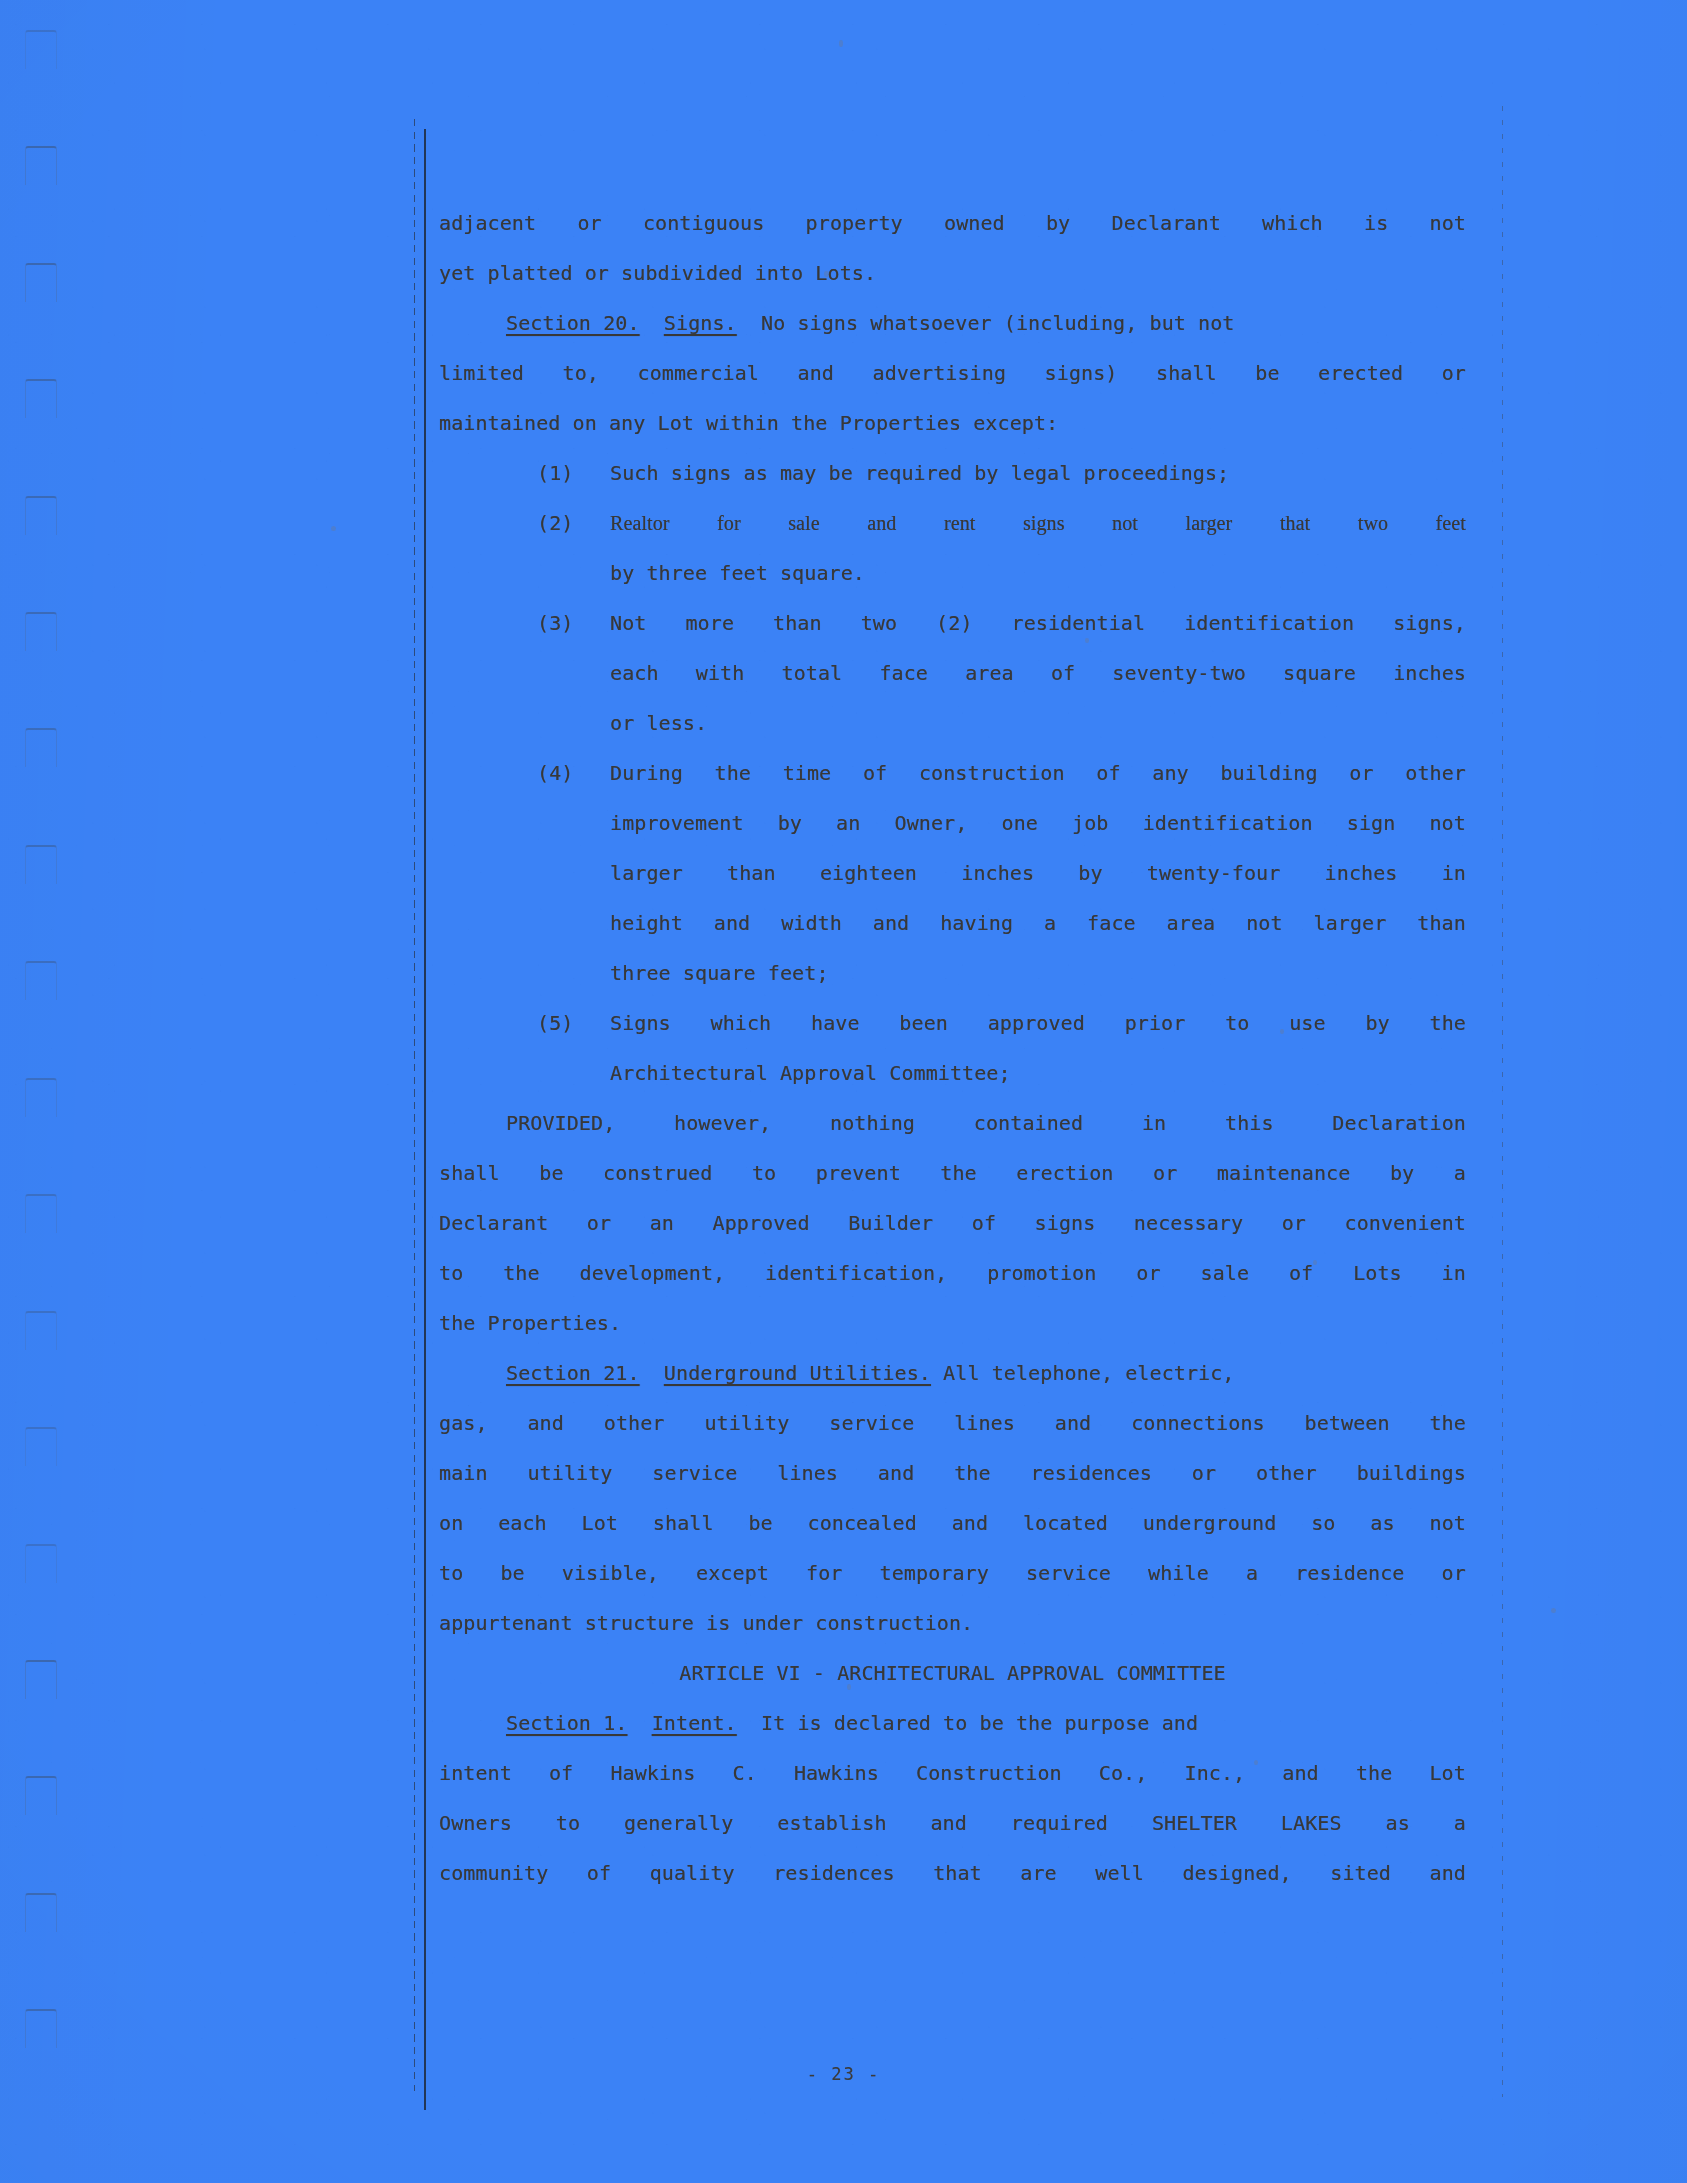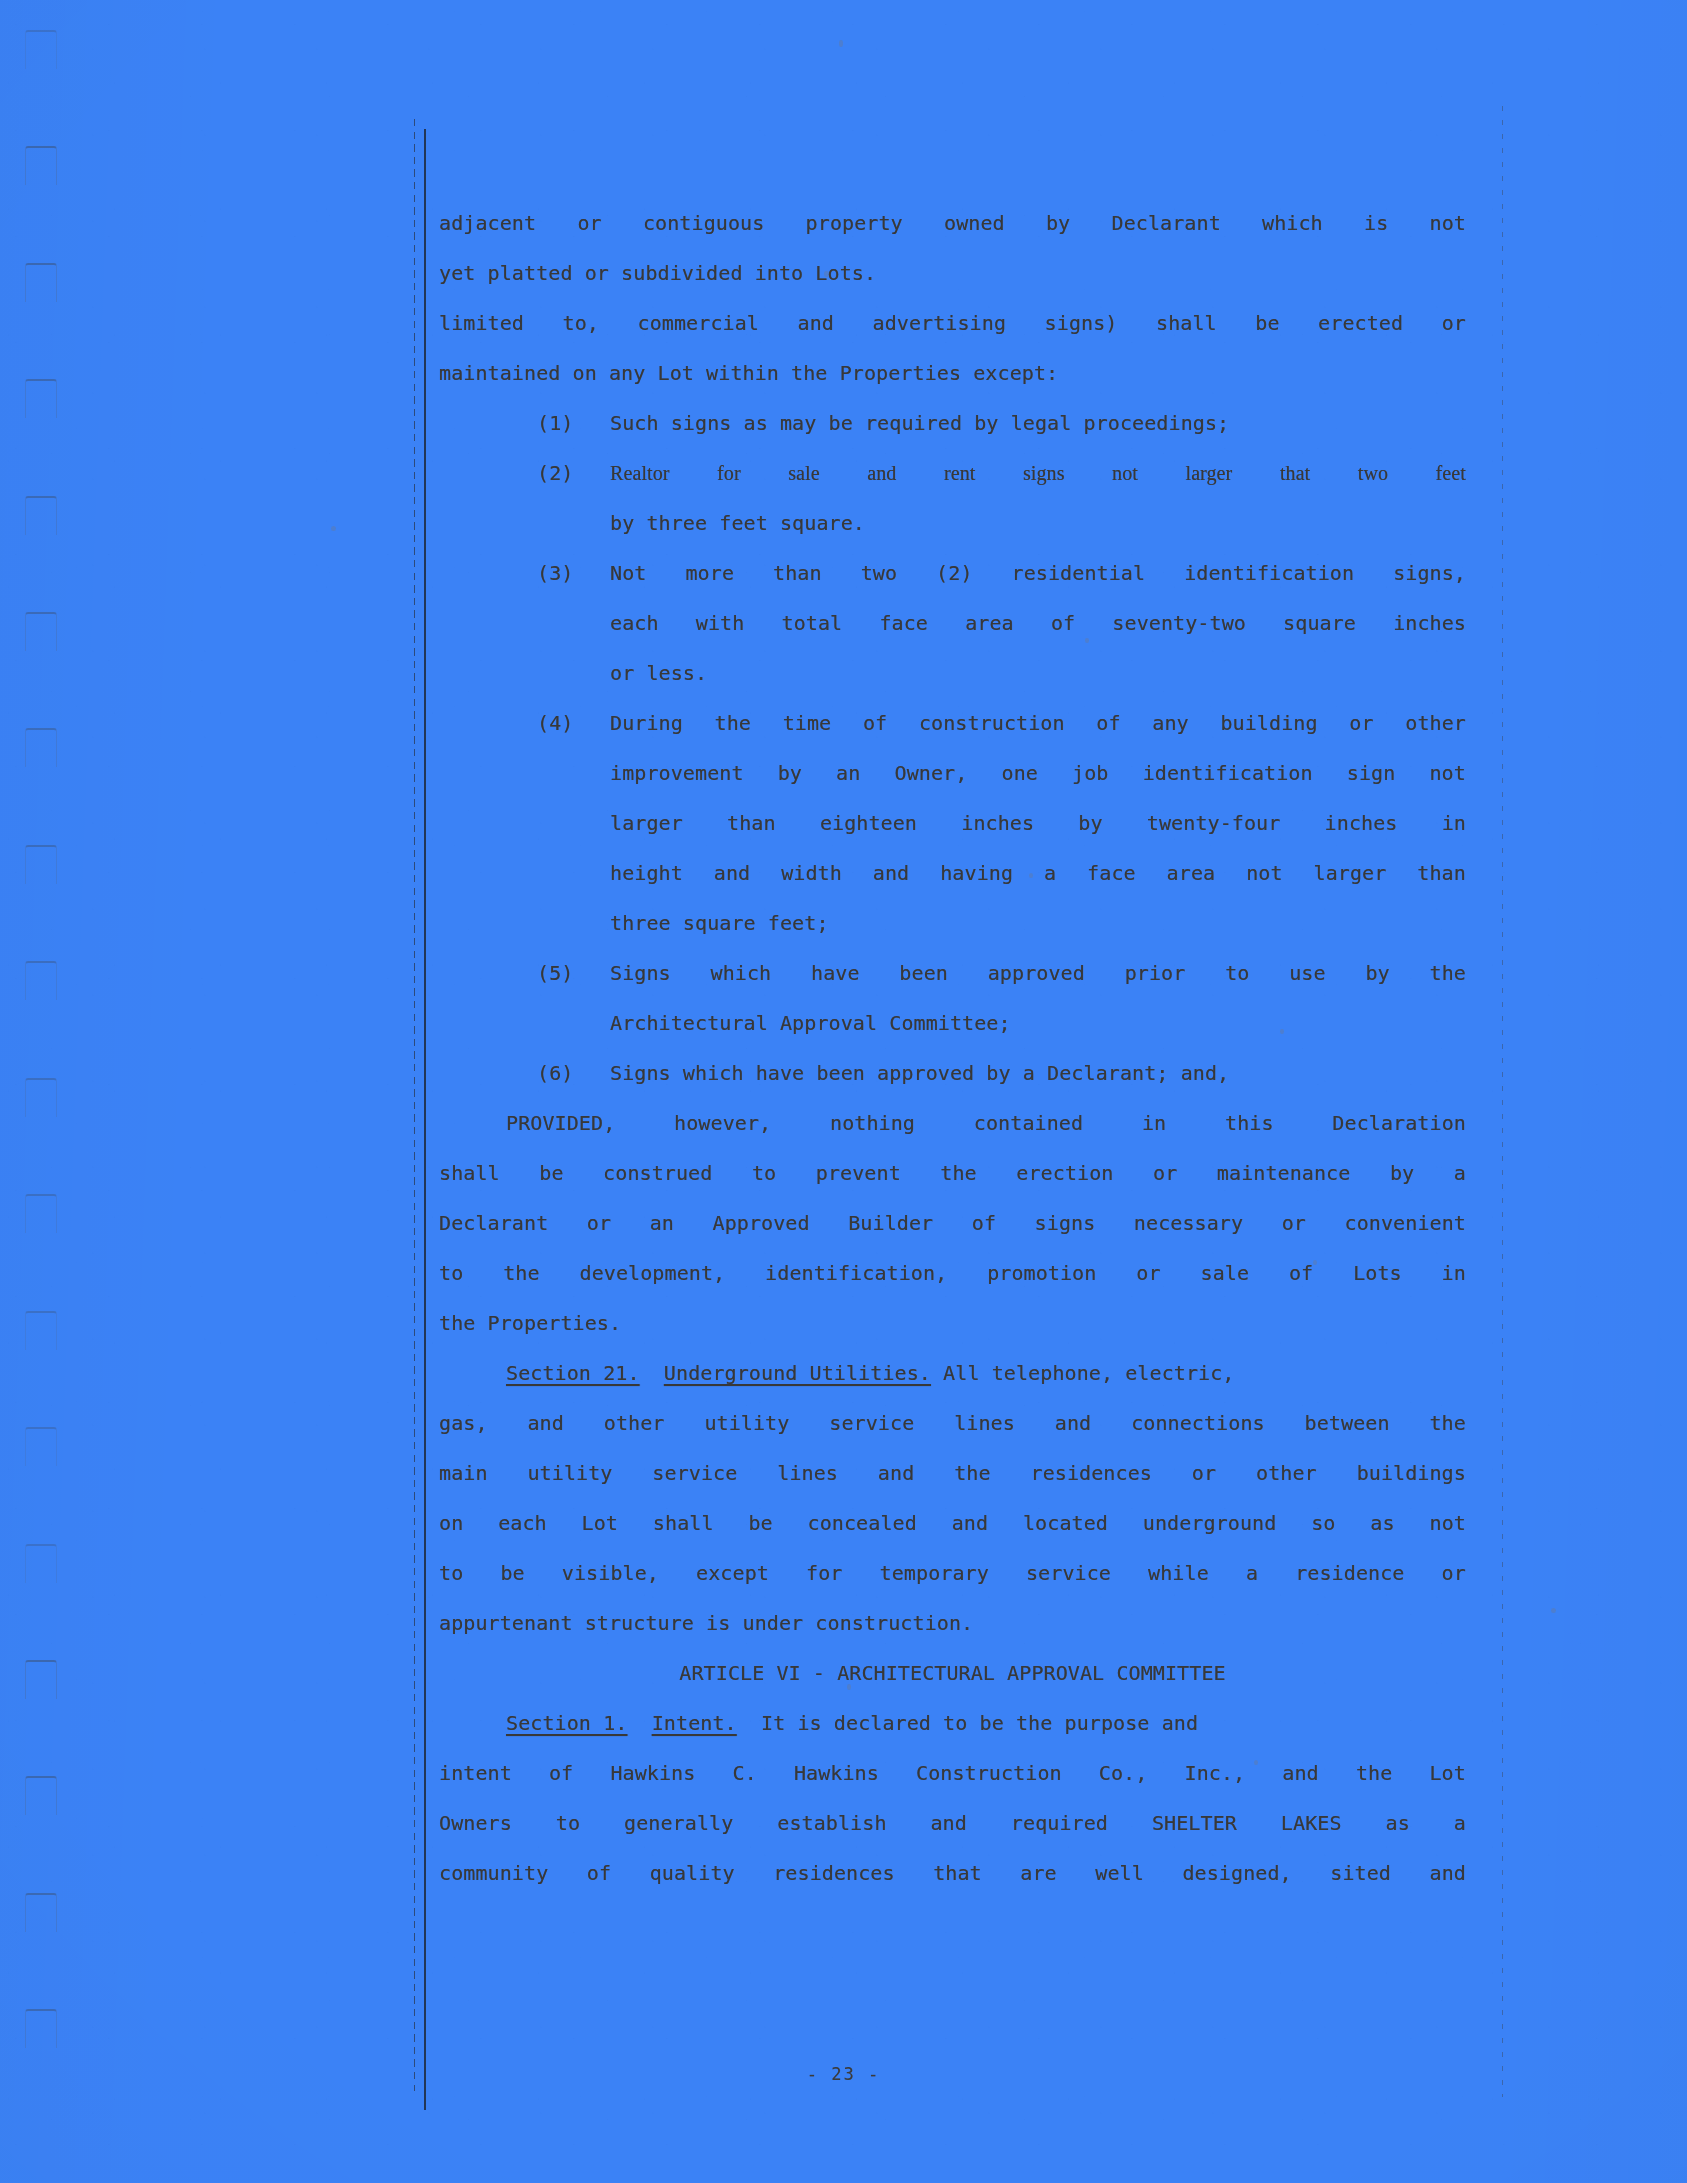--- a/index.html
+++ b/index.html
@@ -198,20 +198,21 @@
         <span>contiguous</span>
         <span>property</span>
         <span>owned</span>
         <span>by</span>
         <span>Declarant</span>
         <span>which</span>
         <span>is</span>
         <span>not</span>
       </div>
       <div class="ln">yet platted or subdivided into Lots.</div>
+      <div class="ln indent-para"><span class="u">Section 20.</span><span>  </span><span class="u">Signs.</span><span>  No signs whatsoever (including, but not</span></div>
       <div class="ln just">
         <span>limited</span>
         <span>to,</span>
         <span>commercial</span>
         <span>and</span>
         <span>advertising</span>
         <span>signs)</span>
         <span>shall</span>
         <span>be</span>
         <span>erected</span>
@@ -265,21 +266,20 @@
         <span>a</span>
         <span>face</span>
         <span>area</span>
         <span>not</span>
         <span>larger</span>
         <span>than</span>
       </div>
       <div class="ln indent-cont">three square feet;</div>
       <div class="ln indent-num"><span class="numtag">(5)</span><span style="display: inline-flex; justify-content: space-between; width: calc(100% - 73px);"><span>Signs</span><span>which</span><span>have</span><span>been</span><span>approved</span><span>prior</span><span>to</span><span>use</span><span>by</span><span>the</span></span></div>
       <div class="ln indent-cont">Architectural Approval Committee;</div>
-      <div class="ln indent-num"><span class="numtag">(6)</span><span>Signs which have been approved by a Declarant; and,</span></div>
       <div class="ln just indent-para">
         <span>PROVIDED,</span>
         <span>however,</span>
         <span>nothing</span>
         <span>contained</span>
         <span>in</span>
         <span>this</span>
         <span>Declaration</span>
       </div>
       <div class="ln just">

